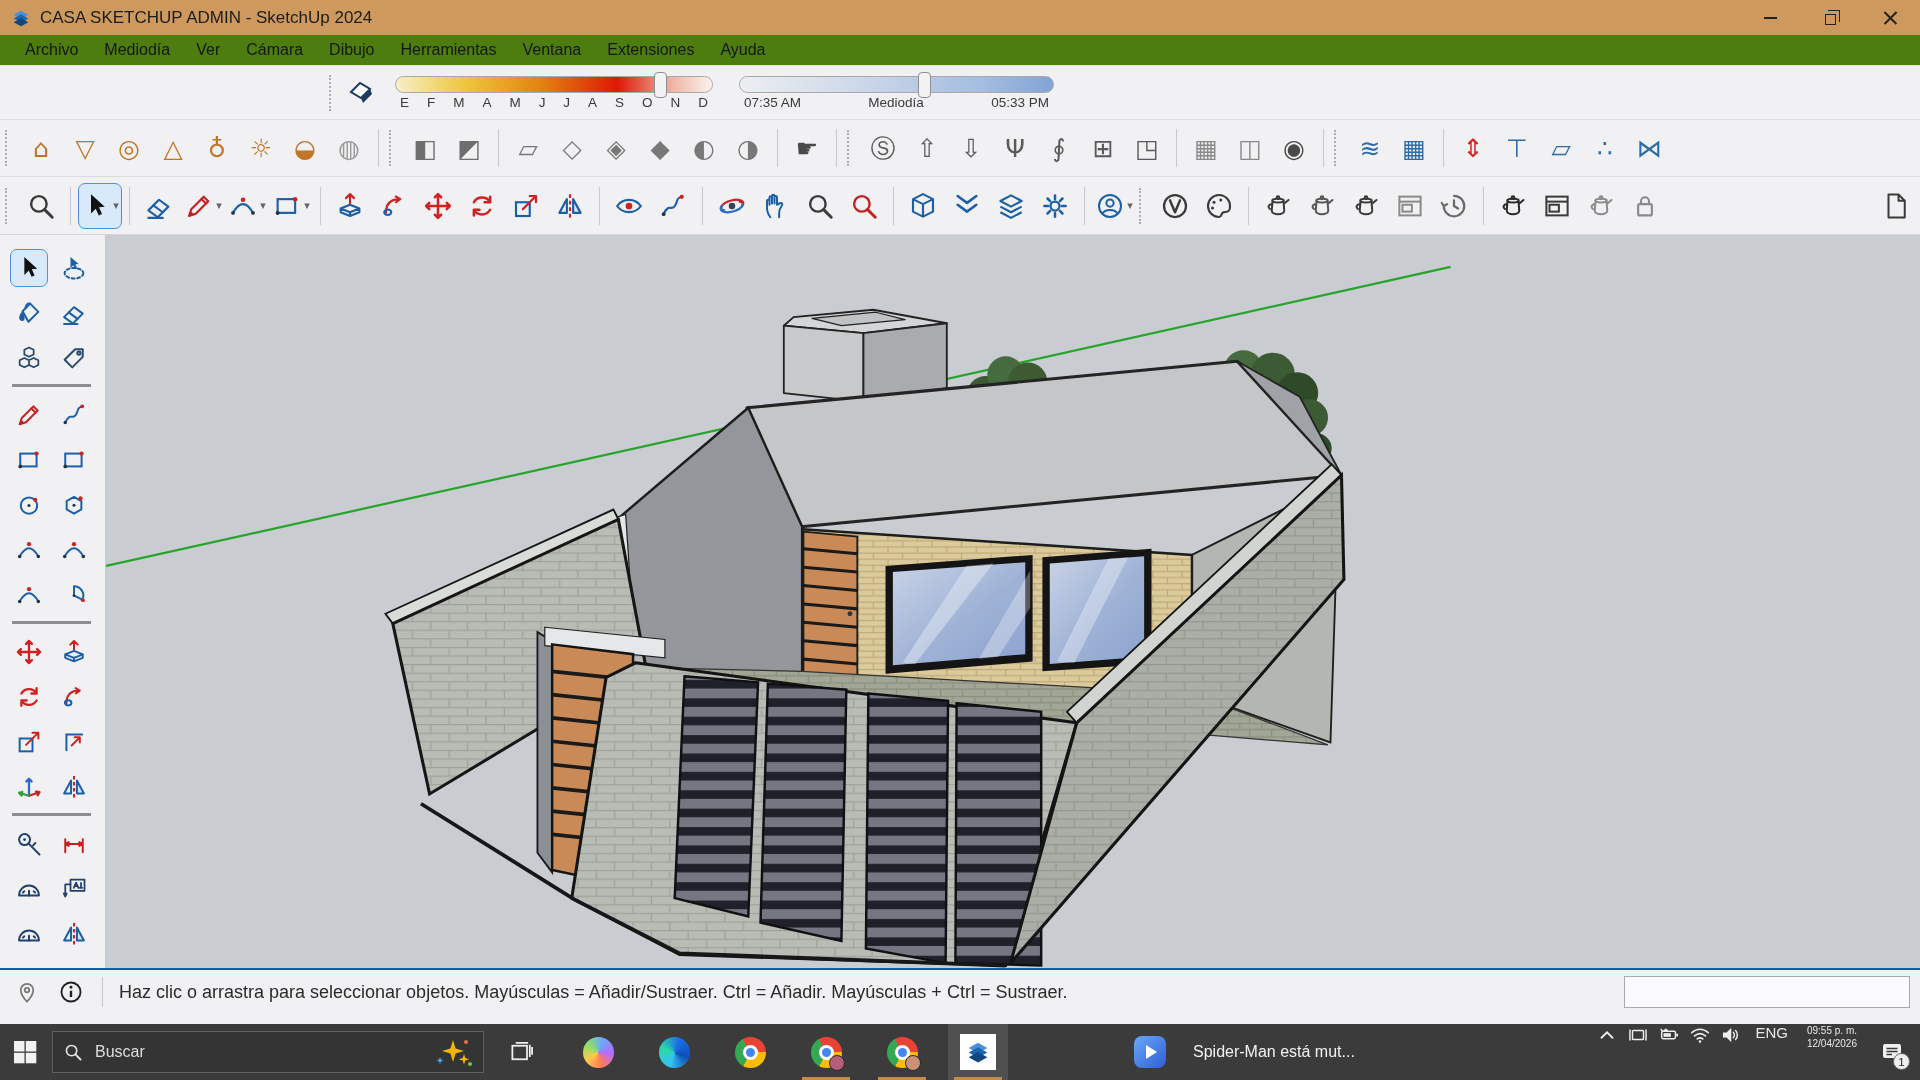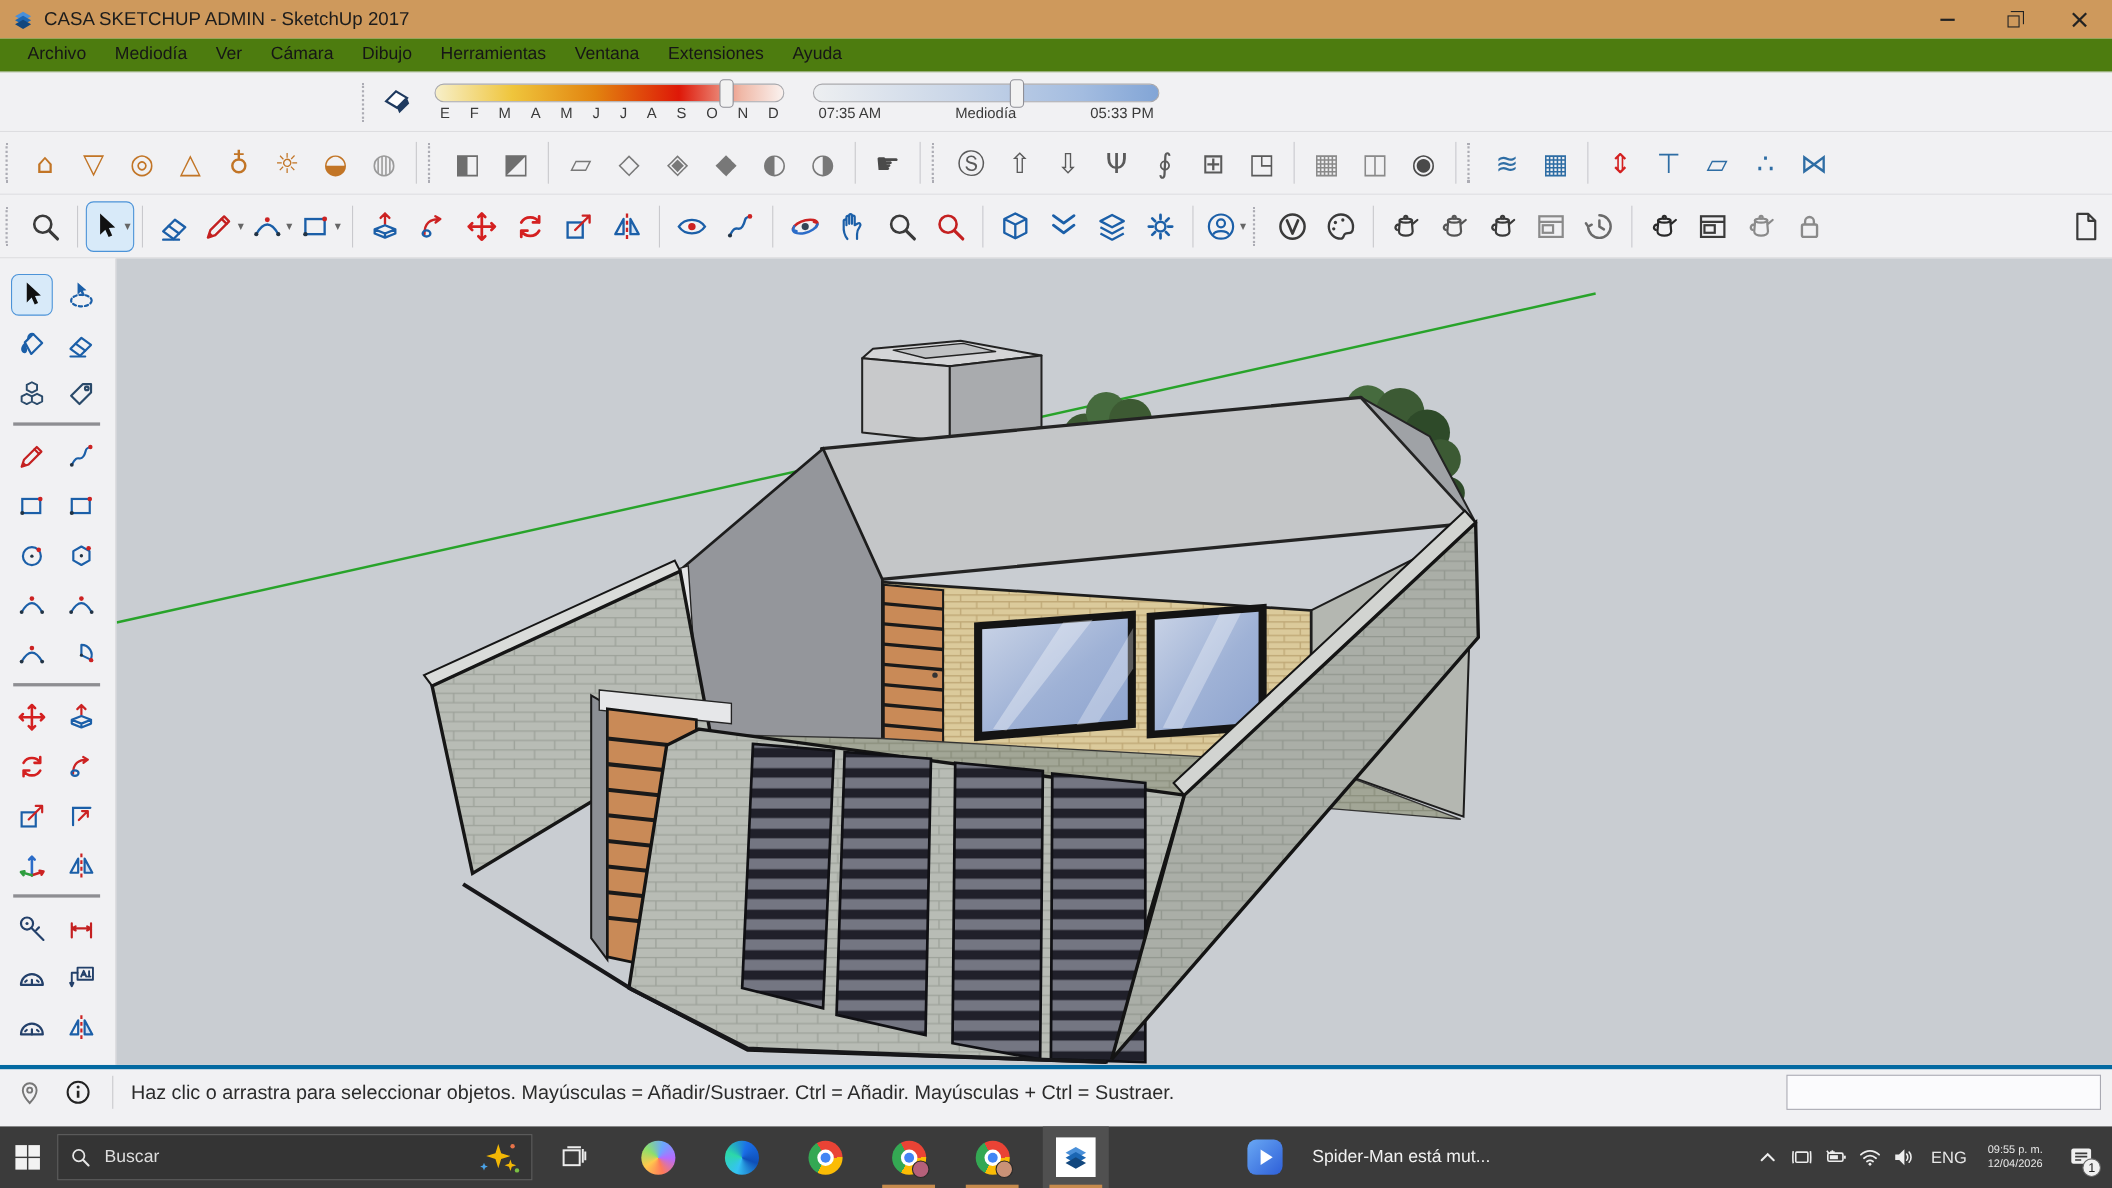--- a/index.html
+++ b/index.html
@@ -46,21 +46,21 @@
   
   .main{display:flex;height:733px;}
   .lefttools{width:106px;background:#F1F1F3;border-right:1px solid #CBCBCF;padding:14px 0 0 10px;overflow:hidden;}
   .ltrow{display:flex;gap:7px;margin-bottom:7px;}
   .ltrow .tbi{min-width:38px;width:38px;height:38px;}
   .ltrow .ic{width:28px;height:28px;}
   .ltdiv{height:3px;background:#8E8E92;margin:7px 14px 9px 2px;}
   .viewport{position:relative;flex:1;background:#C9CDD2;overflow:hidden;}
   .viewport svg{position:absolute;left:0;top:0;}
   
-  .statusbar{height:56px;background:#F1F1F3;border-top:4px solid #0369a1;display:flex;align-items:center;padding:0 10px 10px 14px;}
+  .statusbar{height:56px;background:#F1F1F3;border-top:2px solid #0369a1;display:flex;align-items:center;padding:0 10px 10px 14px;}
   .sic{width:26px;height:26px;margin-right:18px;}
   .ssep{width:1px;height:30px;background:#C9C9CD;margin:0 16px 0 0;}
   .shint{font-size:18px;color:#2B2B2B;}
   .measure{margin-left:auto;width:286px;height:32px;border:1px solid #A9A9B2;background:#FBFBFD;font-size:15px;padding:0 8px;}
   
   .taskbar{height:56px;background:#3B3B3B;display:flex;align-items:center;color:#E8E8E8;}
   .tkbtn{width:50px;height:56px;display:flex;align-items:center;justify-content:center;position:relative;}
   .searchbox{width:432px;height:42px;background:#343434;border:1px solid #5F5F5F;display:flex;align-items:center;padding:4px 10px;margin-left:2px;}
   .searchbox input{flex:1;background:transparent;border:none;outline:none;color:#E2E2E2;font-size:16px;font-family:inherit;}
   .searchbox input::placeholder{color:#DDD;opacity:1;}
@@ -72,21 +72,21 @@
   .edge{background:conic-gradient(from 200deg,#35C3F3,#2CD8A8,#1B6FE8,#0E4FB8,#35C3F3);}
   .chrome{background:conic-gradient(from -30deg,#EA4335 0 33%,#FBBC05 0 66%,#34A853 0 100%);}
   .chrome .cw{position:absolute;inset:8px;border-radius:50%;background:#fff;}
   .chrome .cb{position:absolute;inset:11px;border-radius:50%;background:#4285F4;}
   .pbadge{position:absolute;right:-3px;bottom:-3px;width:16px;height:16px;border-radius:50%;border:1.5px solid #2A2A2A;}
   .sutile{width:36px;height:36px;background:#fff;display:flex;align-items:center;justify-content:center;}
   .mediaico{width:32px;height:32px;border-radius:8px;background:linear-gradient(135deg,#69A8F4,#2E5FD8);display:flex;align-items:center;justify-content:center;margin-right:10px;}
   .mediaico i{display:block;width:0;height:0;border-left:11px solid #fff;border-top:7px solid transparent;border-bottom:7px solid transparent;margin-left:3px;}
   .notiftxt{font-size:16px;color:#F2F2F2;white-space:nowrap;}
   .notifzone{display:flex;align-items:center;margin-left:118px;gap:17px;}
-  .tray{margin-left:auto;display:flex;align-items:center;gap:9px;padding-right:8px;}
+  .tray{margin-left:auto;display:flex;gap:9px;padding-right:8px;}
   .tico{width:22px;height:22px;}
   .lang{font-size:15px;margin:0 4px;}
   .clock{text-align:right;font-size:10px;line-height:1.3;margin:0 6px;}
   .notifbtn{position:relative;width:40px;height:56px;display:flex;align-items:center;justify-content:center;}
   .nbadge{position:absolute;right:2px;bottom:10px;width:17px;height:17px;border-radius:50%;background:#F0F0F0;color:#222;font-size:11.5px;display:flex;align-items:center;justify-content:center;border:1px solid #666;}
 </style>
 </head>
 <body>
 
 <svg width="0" height="0" style="position:absolute">
@@ -279,21 +279,21 @@
         <path d="M4 12.5 L12 8 L20 12.5 L12 17 Z" fill="#1B66B3"></path>
         <path d="M4 16.5 L12 12 L20 16.5 L12 21 Z" fill="#12477E"></path>
       </symbol>
 </defs>
 </svg>
 
 <div class="titlebar">
   <svg class="tlogo">
       <use href="#sy-sulogo"></use>
     </svg>
-  <span class="ttext">CASA SKETCHUP ADMIN - SketchUp 2017</span>
+  <span class="ttext">CASA SKETCHUP ADMIN - SketchUp 2024</span>
   <div class="wbtns">
     <div class="wbtn">
         <span class="mline"></span>
       </div>
     <div class="wbtn">
         <span class="rst"></span>
       </div>
     <div class="wbtn">
         <span class="xi"></span>
       </div>

